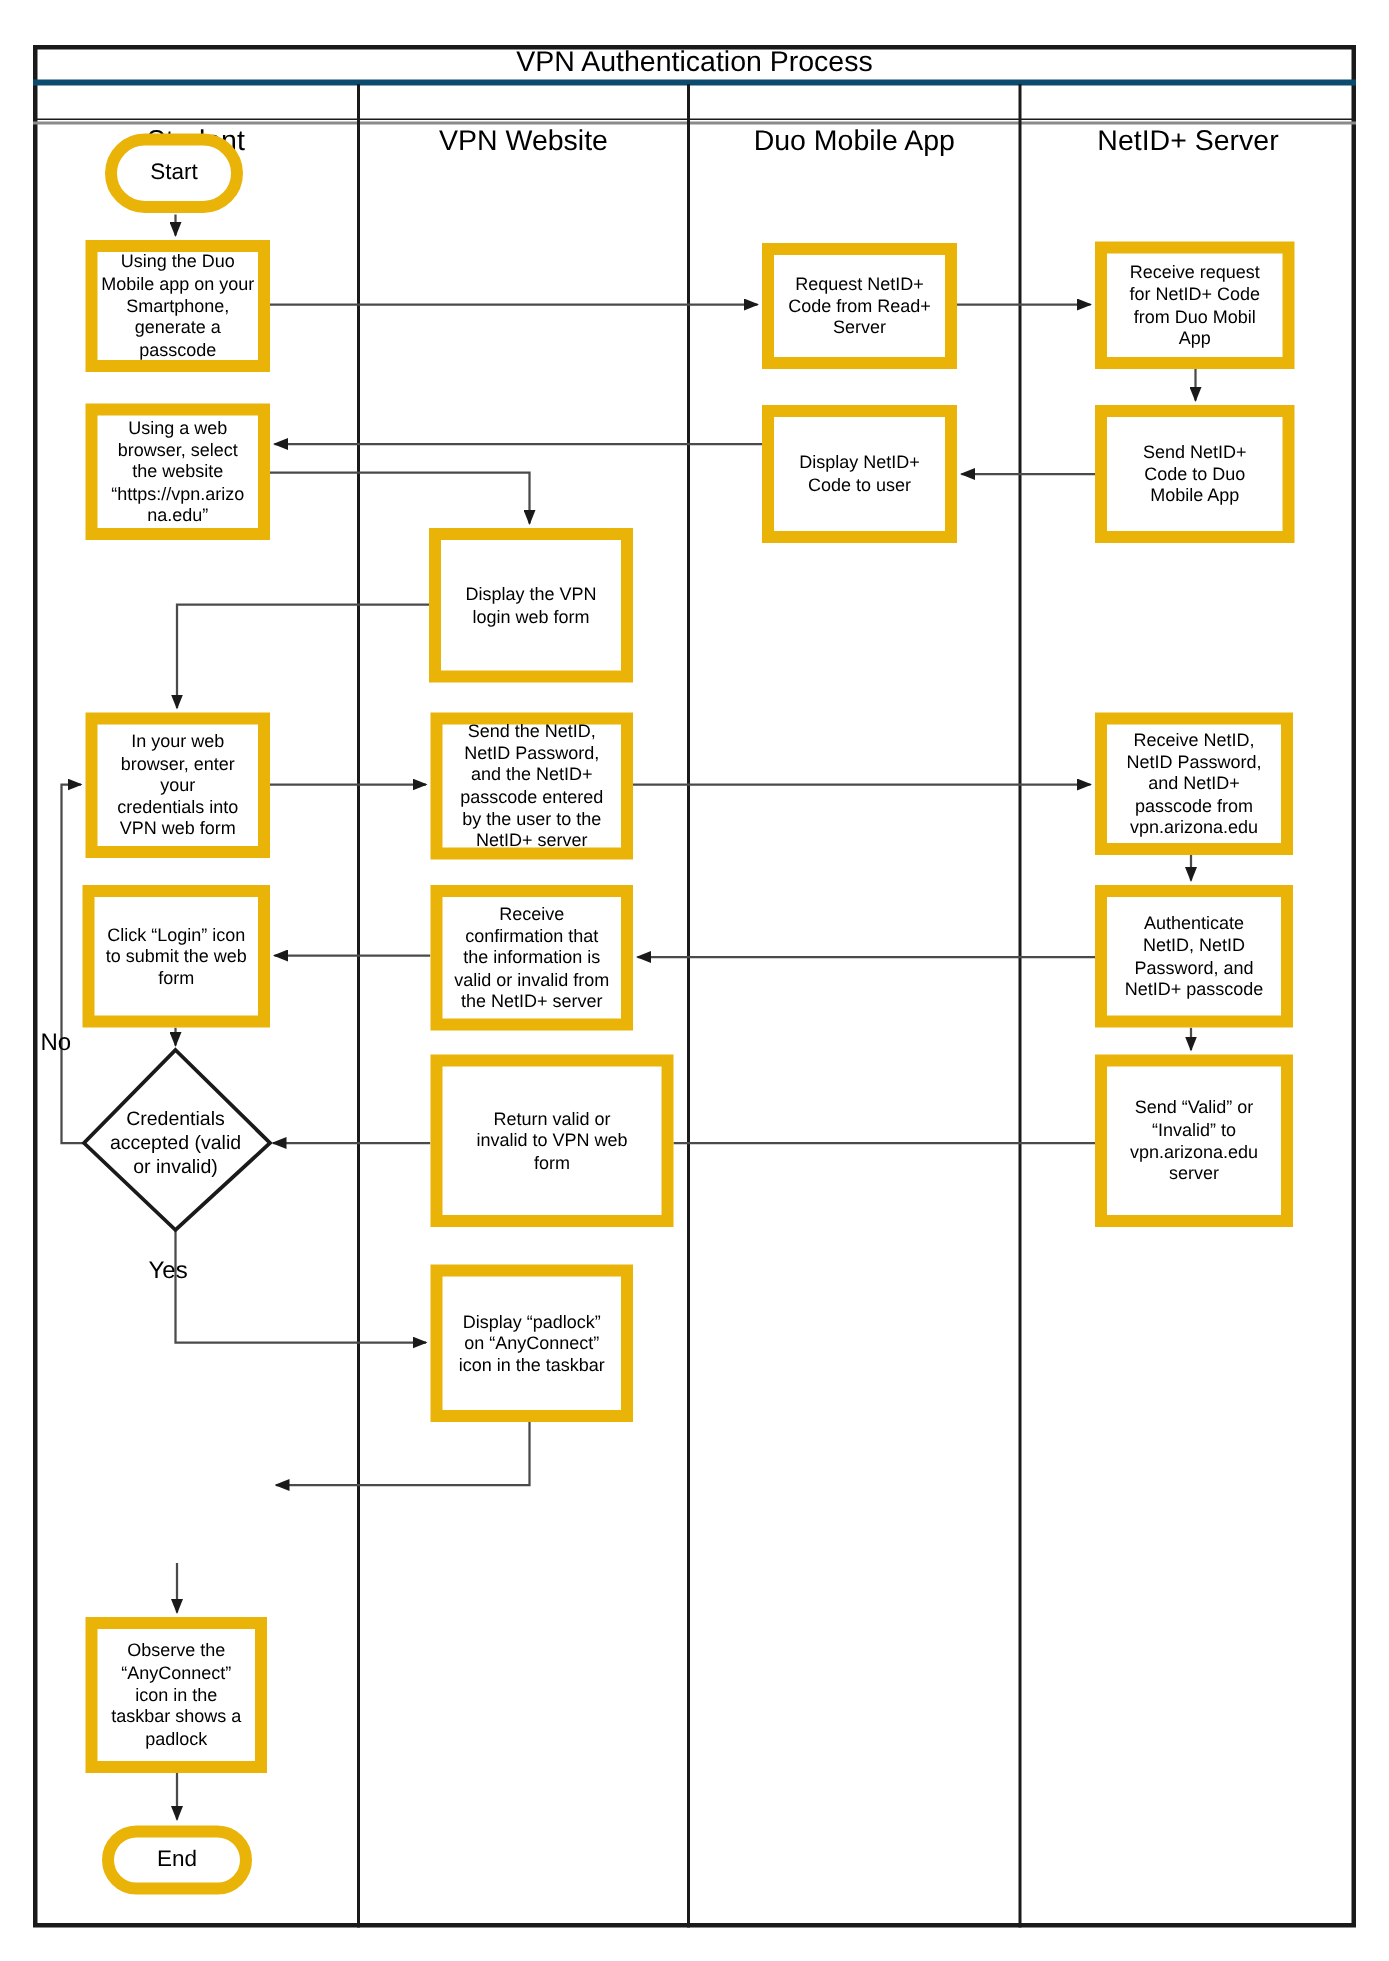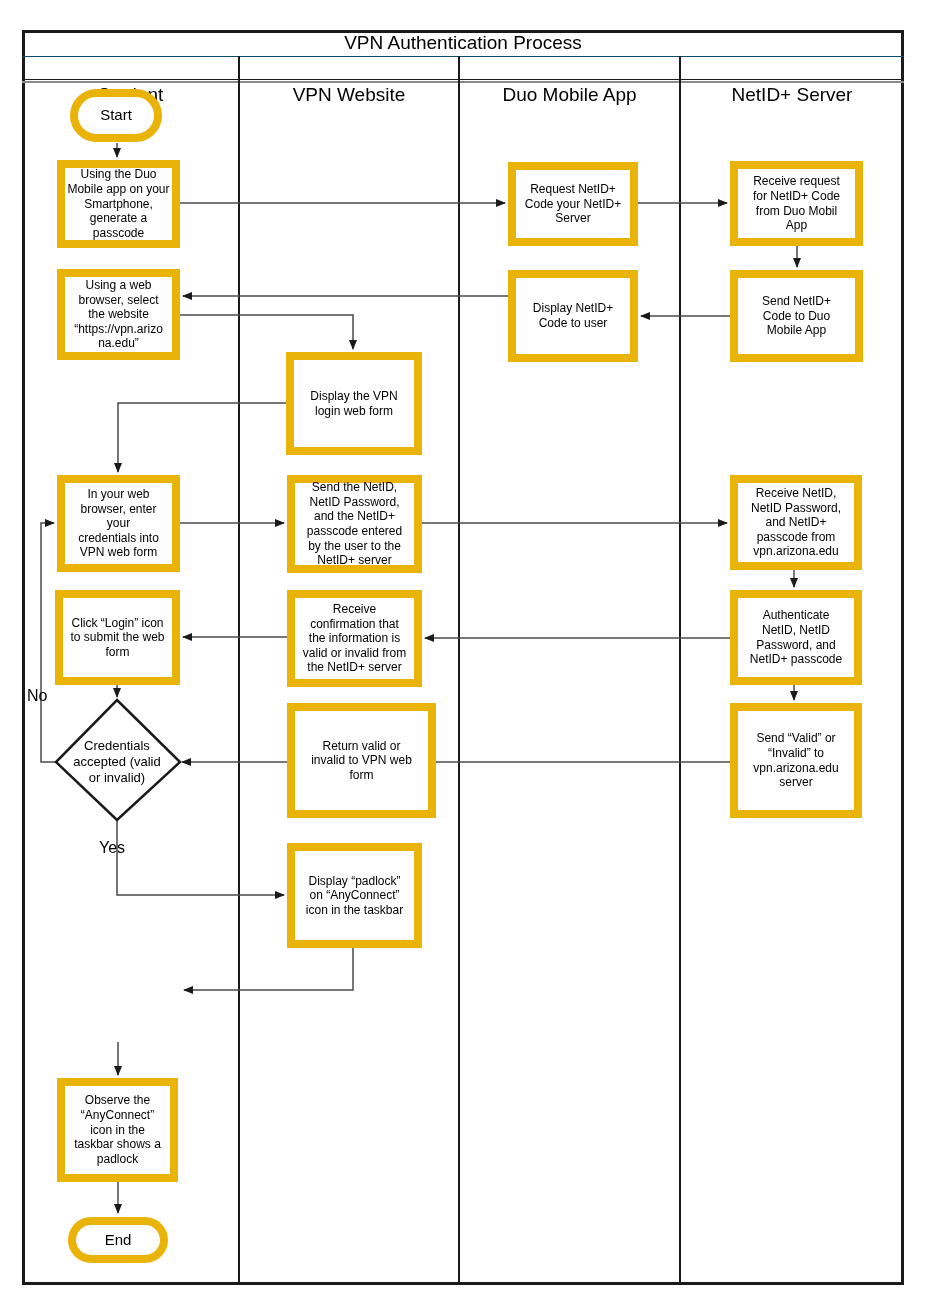--- a/index.html
+++ b/index.html
@@ -12,21 +12,21 @@
     overflow: hidden;
   }
   .frame {
     position: absolute; left: 22px; top: 30px;
     width: 882px; height: 1255px;
     border: 3px solid #1a1a1a; box-sizing: border-box;
   }
   .title-row {
     position: absolute; left: 22px; top: 30px;
     width: 882px; height: 27px; box-sizing: border-box;
-    border-bottom: 1px solid #0c4a6e;
+    border-bottom: 4px solid #0c4a6e;
     display: flex; align-items: center; justify-content: center;
     font-size: 19px;
   }
   .lane-header {
     position: absolute; top: 56px; height: 23px;
     display: flex; align-items: center; justify-content: center;
     font-size: 19px;
     margin-top: 27px;
   }
   .header-line-black { position: absolute; left: 22px; top: 79px; width: 882px; height: 1px; background: #1a1a1a; }
@@ -142,29 +142,29 @@
 NetID Password,
 and the NetID+
 passcode entered
 by the user to the
 NetID+ server</div>
   <div class="node" style="left:287px;top:590px;width:135px;height:97px">Receive
 confirmation that
 the information is
 valid or invalid from
 the NetID+ server</div>
-  <div class="node" style="left:287px;top:703px;width:149px;height:115px">Return valid or
+  <div class="node" style="left:287px;top:703px;width:162px;height:115px">Return valid or
 invalid to VPN web
 form</div>
   <div class="node" style="left:287px;top:843px;width:135px;height:105px">Display “padlock”
 on “AnyConnect”
 icon in the taskbar</div>
 
   <div class="node" style="left:508px;top:162px;width:130px;height:84px">Request NetID+
-Code your NetID+
+Code from Read+
 Server</div>
   <div class="node" style="left:508px;top:270px;width:130px;height:92px">Display NetID+
 Code to user</div>
 
   <div class="node" style="left:730px;top:161px;width:133px;height:85px">Receive request
 for NetID+ Code
 from Duo Mobil
 App</div>
   <div class="node" style="left:730px;top:270px;width:133px;height:92px">Send NetID+
 Code to Duo

